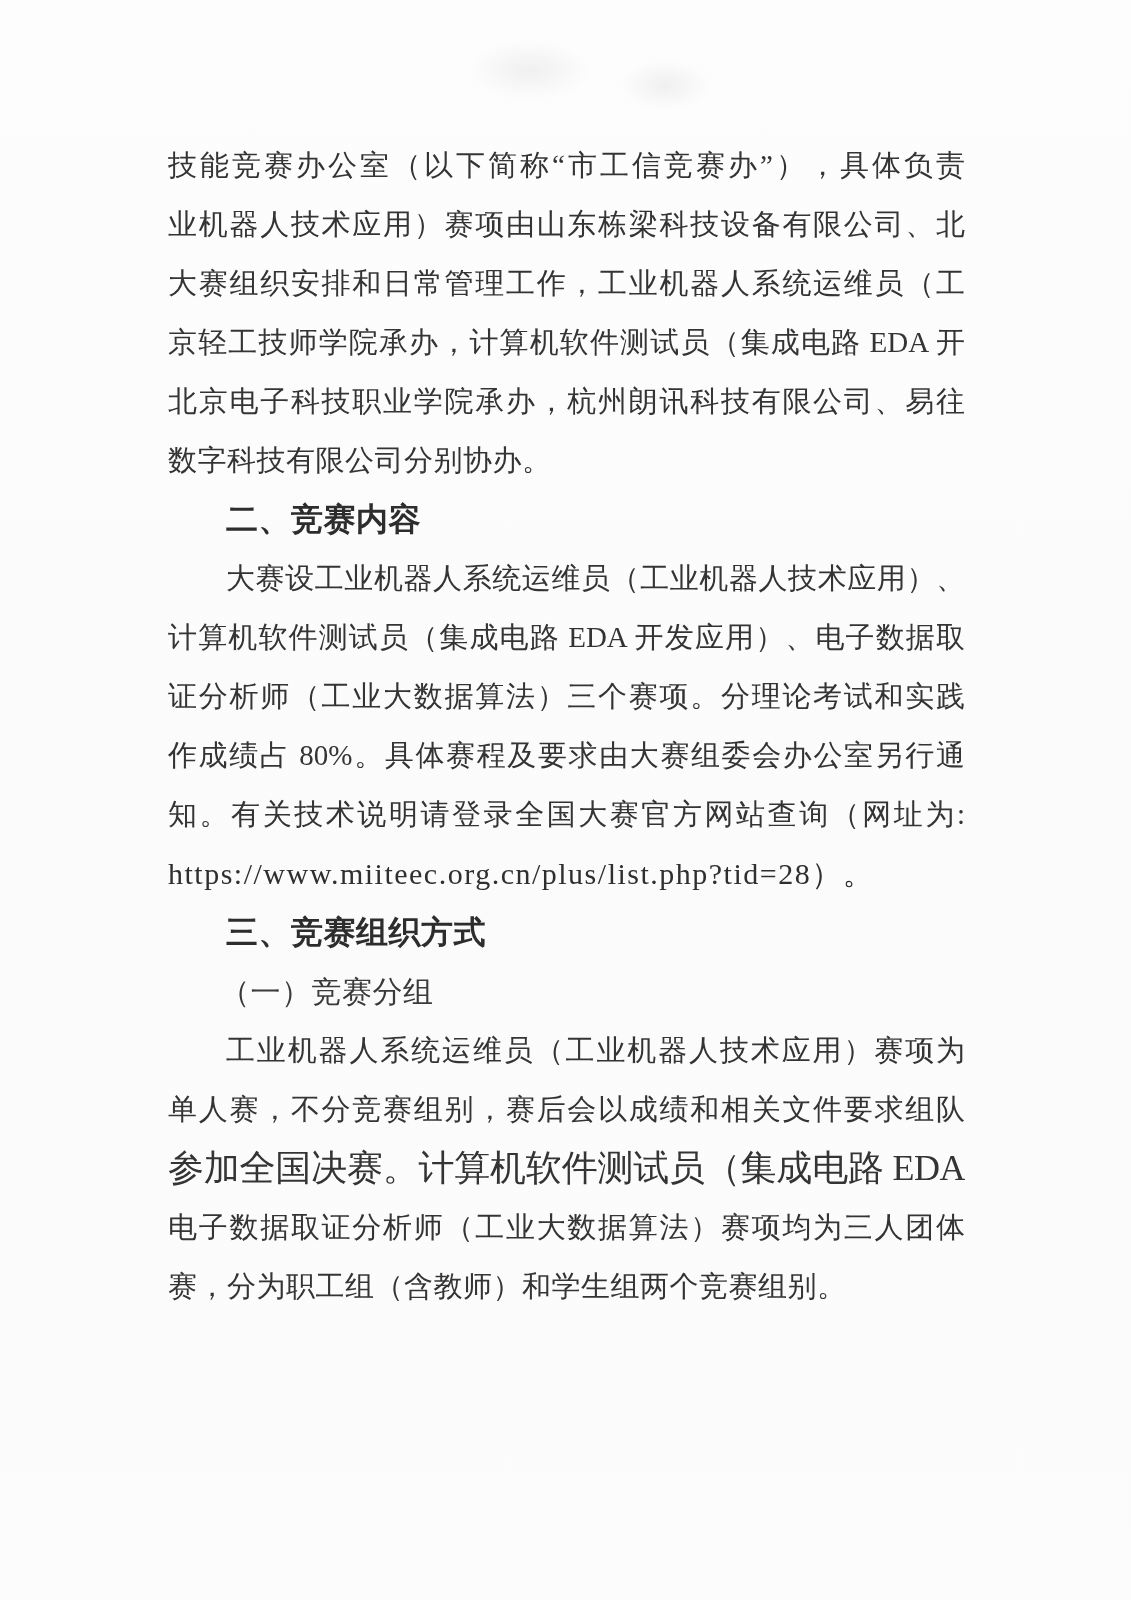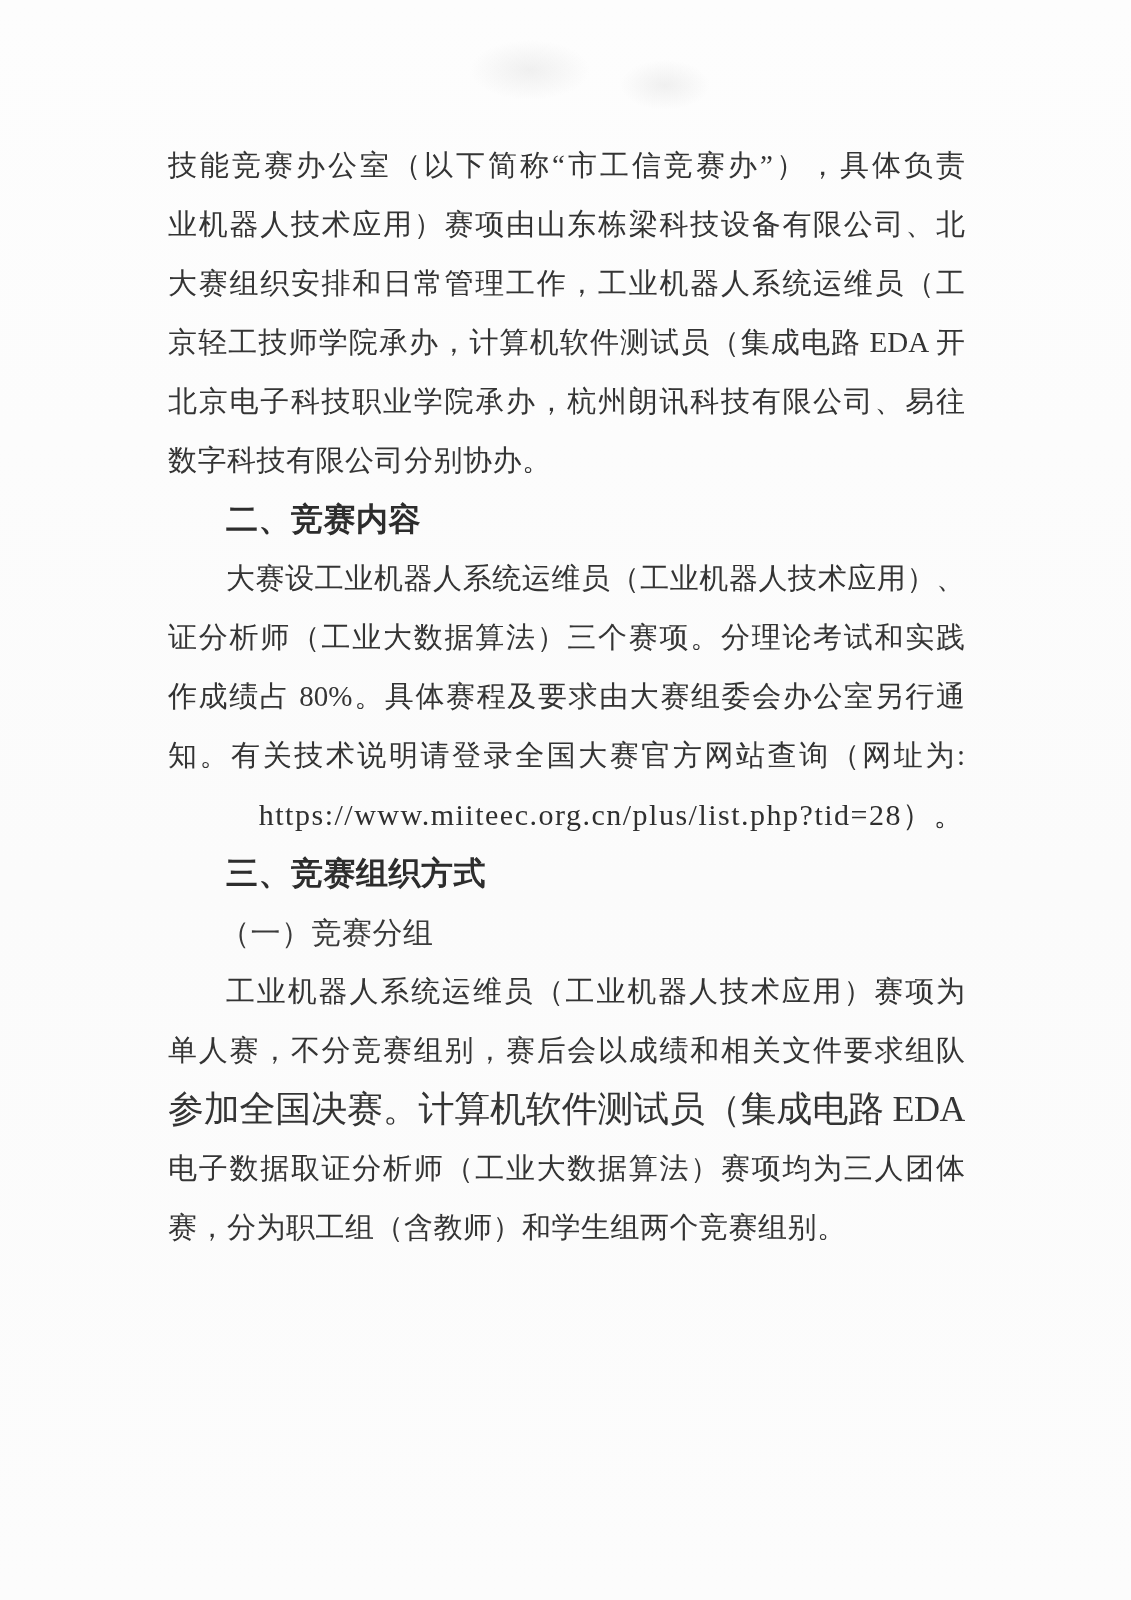--- a/index.html
+++ b/index.html
@@ -60,21 +60,20 @@
   }
   .subheading {
     font-size: 30px;
     text-indent: 52px;
     color: #3a3a3a;
   }
   .url {
     font-size: 30px;
     letter-spacing: 1.5px;
     color: #2f2f2f;
-    text-align: right;
   }
   .compress {
     font-size: 36px;
     letter-spacing: -0.5px;
     font-family: Liberation Serif, serif;
   }
 </style>
 </head>
 <body>
 
@@ -84,20 +83,21 @@
 
   <div class="textblock">
     <div class="line justify">技能竞赛办公室（以下简称“市工信竞赛办”），具体负责</div>
     <div class="line justify">业机器人技术应用）赛项由山东栋梁科技设备有限公司、北</div>
     <div class="line justify">大赛组织安排和日常管理工作，工业机器人系统运维员（工</div>
     <div class="line justify">京轻工技师学院承办，计算机软件测试员（集成电路 EDA 开</div>
     <div class="line justify">北京电子科技职业学院承办，杭州朗讯科技有限公司、易往</div>
     <div class="line">数字科技有限公司分别协办。</div>
     <div class="line heading">二、竞赛内容</div>
     <div class="line justify indent">大赛设工业机器人系统运维员（工业机器人技术应用）、</div>
+    <div class="line justify">计算机软件测试员（集成电路 EDA 开发应用）、电子数据取</div>
     <div class="line justify">证分析师（工业大数据算法）三个赛项。分理论考试和实践</div>
     <div class="line justify">作成绩占 80%。具体赛程及要求由大赛组委会办公室另行通</div>
     <div class="line justify">知。有关技术说明请登录全国大赛官方网站查询（网址为:</div>
     <div class="line url">https://www.miiteec.org.cn/plus/list.php?tid=28）。</div>
     <div class="line heading">三、竞赛组织方式</div>
     <div class="line subheading">（一）竞赛分组</div>
     <div class="line justify indent">工业机器人系统运维员（工业机器人技术应用）赛项为</div>
     <div class="line justify">单人赛，不分竞赛组别，赛后会以成绩和相关文件要求组队</div>
     <div class="line justify compress">参加全国决赛。计算机软件测试员（集成电路 EDA 开发应用）、</div>
     <div class="line justify">电子数据取证分析师（工业大数据算法）赛项均为三人团体</div>

